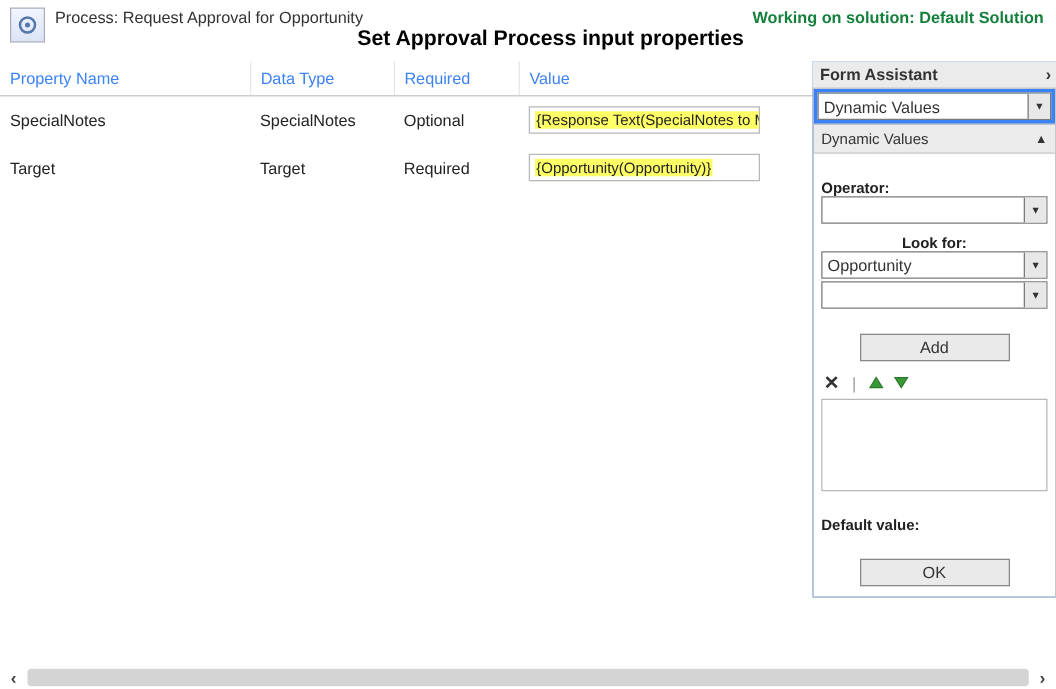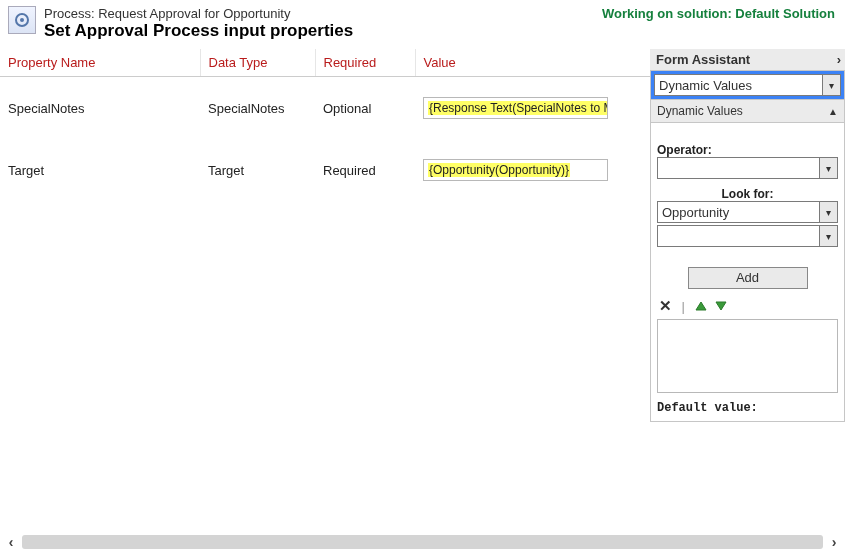--- a/index.html
+++ b/index.html
@@ -35,20 +35,21 @@
   .header-text { flex: 1; }
   .process-label {
     font-size: 13px;
     color: #333;
   }
   .subtitle {
     font-size: 17px;
     font-weight: 700;
     color: #000;
     margin-top: 0px;
+    text-align: center;
   }
   .working-on {
     font-size: 13px;
     font-weight: 700;
     color: #15803d;
     position: absolute;
     right: 10px;
     top: 6px;
   }
   
@@ -62,28 +63,28 @@
     min-width: 0;
     padding: 0 0 0 0;
   }
   .props-table {
     width: 100%;
     border-collapse: collapse;
   }
   .props-table th {
     text-align: left;
     font-weight: normal;
-    color: #b91c1c;
+    color: #3b82f6;
     font-size: 13px;
     padding: 6px 8px 6px 8px;
     border-bottom: 1px solid #ccc;
   }
   .props-table th + th { border-left: 1px solid #e6e6e6; }
   .props-table td {
-    padding: 20px 8px;
+    padding: 8px 8px;
     font-size: 13px;
     color: #222;
     vertical-align: middle;
   }
   .col-prop { width: 200px; }
   .col-dt   { width: 115px; }
   .col-req  { width: 100px; }
   .col-val  { }
   .val-field {
     display: block;
@@ -283,21 +284,22 @@
             </span>
             <span class="arrow-down">
               <svg width="12" height="12" viewBox="0 0 12 12">
                   <polygon points="1,2 11,2 6,10" fill="#3a9a3a" stroke="#2a7a2a"></polygon>
                 </svg>
             </span>
           </div>
 
           <div class="list-box"></div>
 
-          <div class="field-label" style="margin-top:8px;font-family:Liberation Mono, monospace;">Default value:</div>
+          <div class="field-label" style="margin-top:20px;">Default value:</div>
+          <div class="btn">OK</div>
         </div>
       </div>
     </div>
   </div>
 
   <div class="hscroll">
     <span class="arrow">‹</span>
     <div class="track"></div>
     <span class="arrow">›</span>
   </div>

